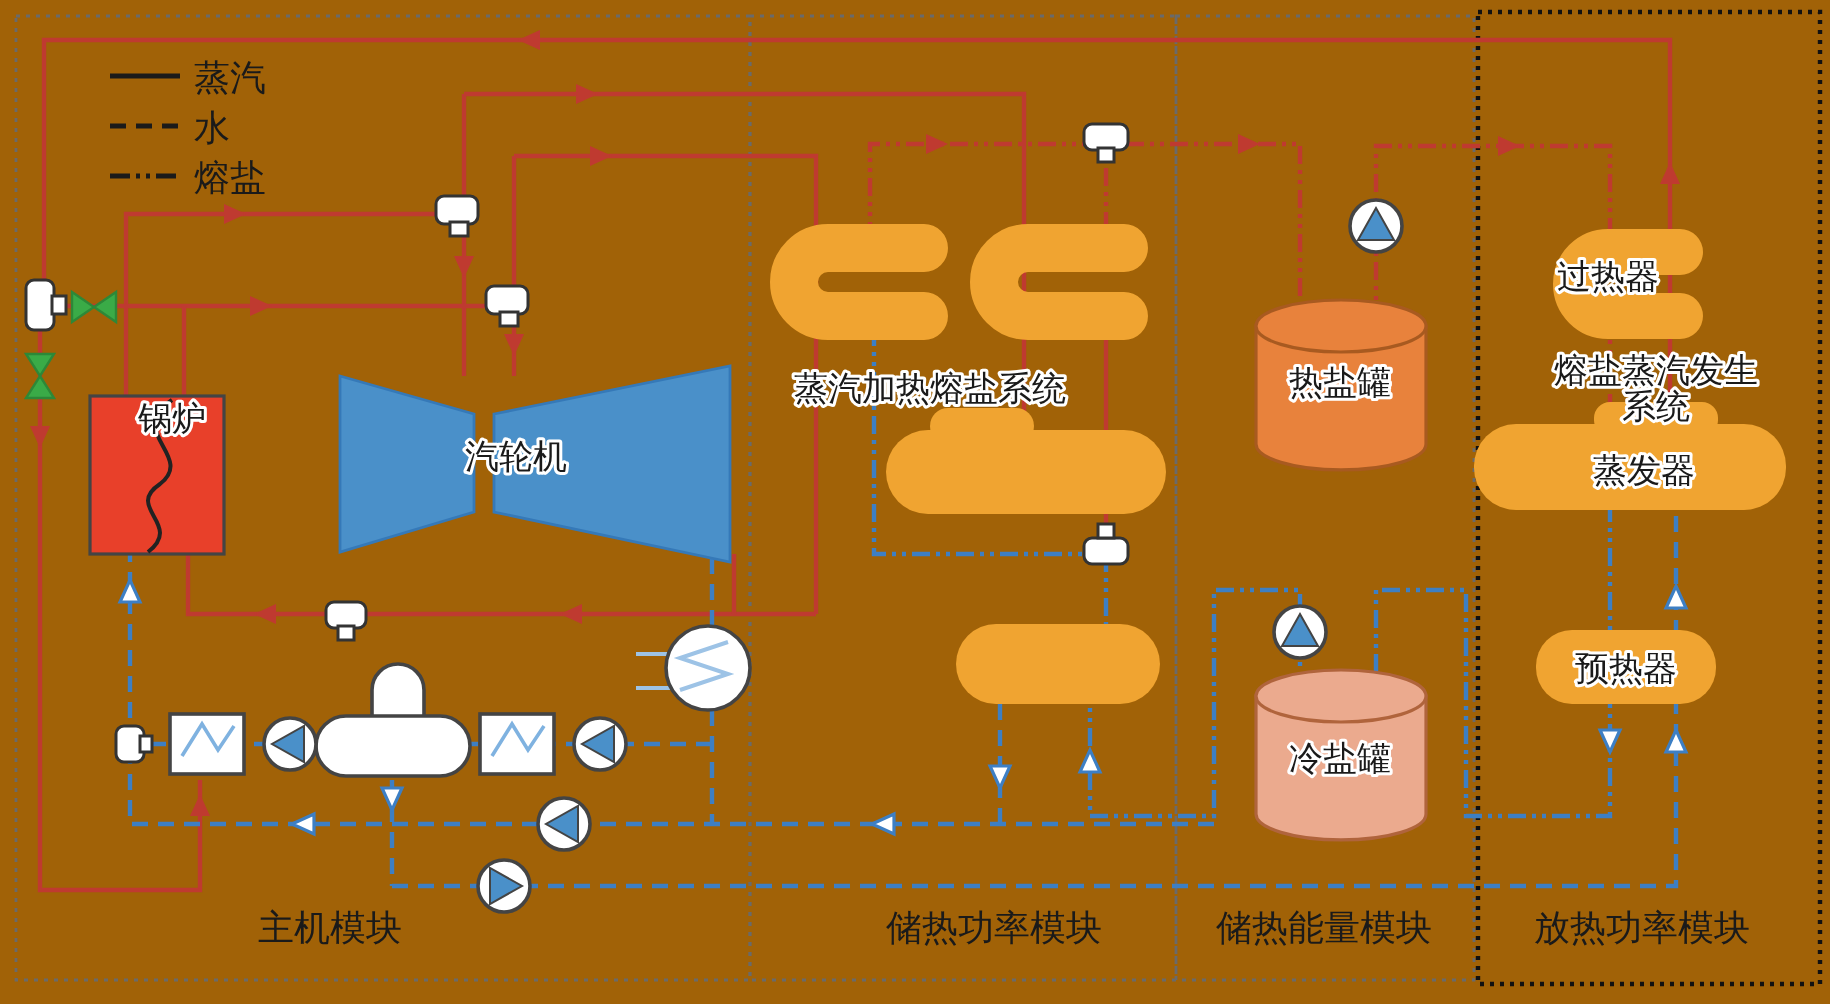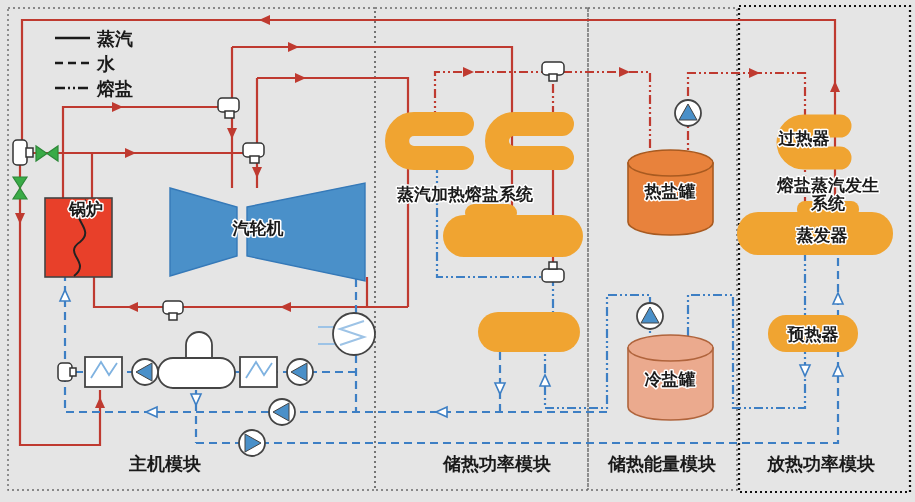--- a/index.html
+++ b/index.html
@@ -1,17 +1,17 @@
 <!DOCTYPE html>
 <html><head>
 <meta charset="utf-8">
 <style>
   html,body{margin:0;padding:0;background:#ffffff;}
-  .stage{position:relative;width:915px;height:502px;background:#e5e5e5;overflow:hidden;
-         font-family:"DejaVu Sans","Liberation Sans",sans-serif;font-weight:bold;}
+  .stage{position:relative;width:915px;height:502px;background:#a16207;overflow:hidden;
+         font-family:"DejaVu Sans","Liberation Sans",sans-serif;}
   svg{display:block}
   text{font-family:"DejaVu Sans","Liberation Sans",sans-serif;fill:#1a1a1a;}
   .halo{paint-order:stroke;stroke:#ffffff;stroke-width:3px;stroke-linejoin:round;}
   .module-label{font-size:18px;}
   .comp-label{font-size:17px;}
 </style>
 </head>
 <body>
 
 <div class="stage">

